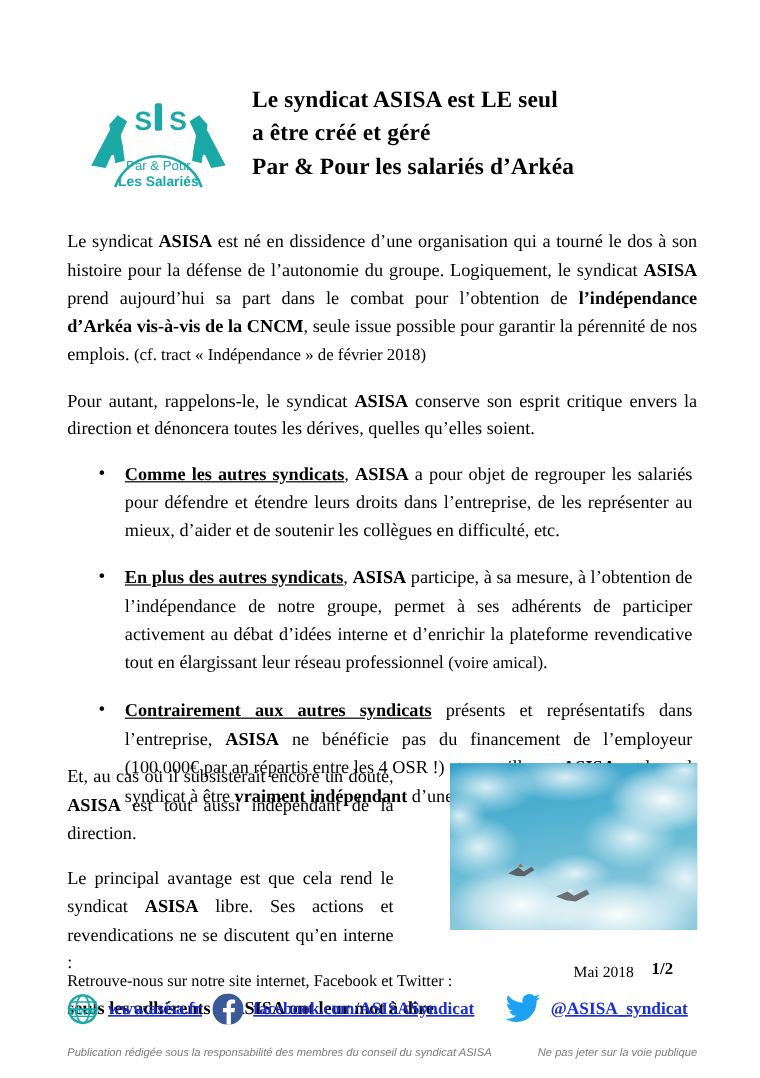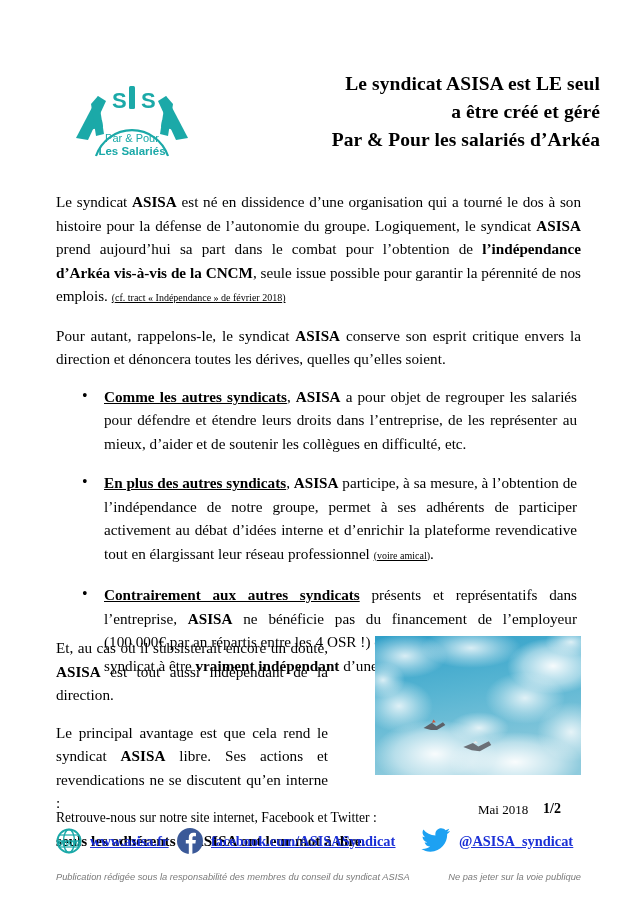--- a/index.html
+++ b/index.html
@@ -39,21 +39,21 @@
     top: 12px;
     width: 128px;
     height: 84px;
   }
 
   .doc-title {
     position: absolute;
     left: 210px;
     top: 0px;
     width: 390px;
-    text-align: right;
+    text-align: left;
     font-family: "Liberation Serif", "DejaVu Serif", serif;
     font-weight: bold;
     font-size: 19.5px;
     line-height: 28px;
     letter-spacing: 0.1px;
   }
   .doc-title .tl { display: block; white-space: nowrap; }
 
   
   .content {
@@ -65,21 +65,21 @@
 
   p.body {
     margin: 0 0 14px 0;
     font-size: 15.2px;
     line-height: 23.5px;
     text-align: justify;
     text-justify: inter-word;
   }
 
   b, strong { font-weight: bold; }
-  .small { font-size: 10px; text-decoration: underline; }
+  .small { font-size: 14px; }
   .u-bold { font-weight: bold; text-decoration: underline; }
 
   ul.bullets {
     margin: 14px 4px 0 0;
     padding: 0 0 0 26px;
     list-style: none;
   }
   ul.bullets > li {
     position: relative;
     margin: 0 0 16px 0;

